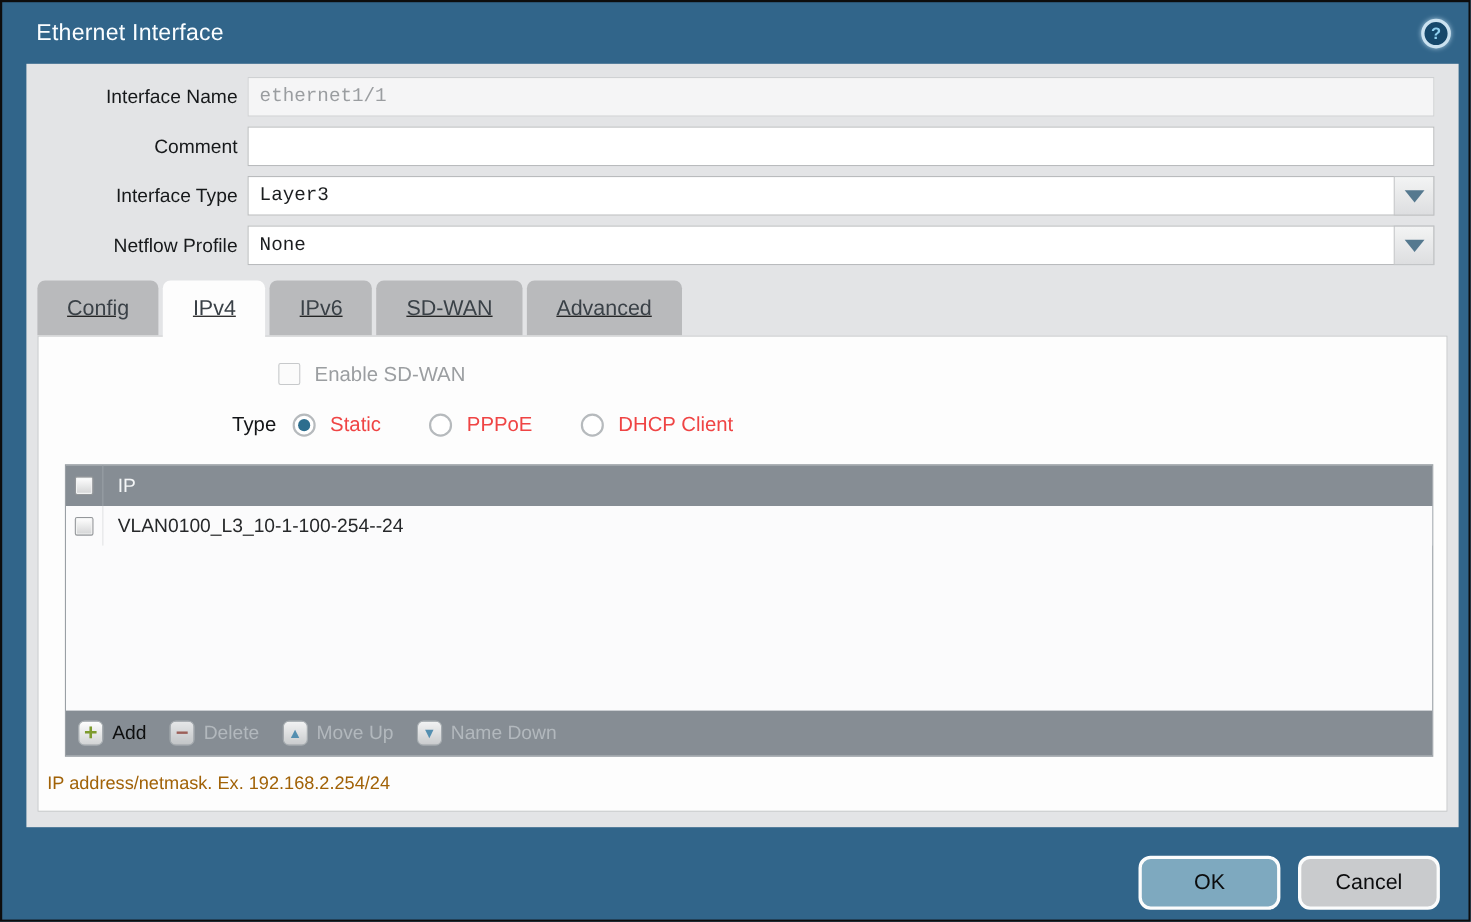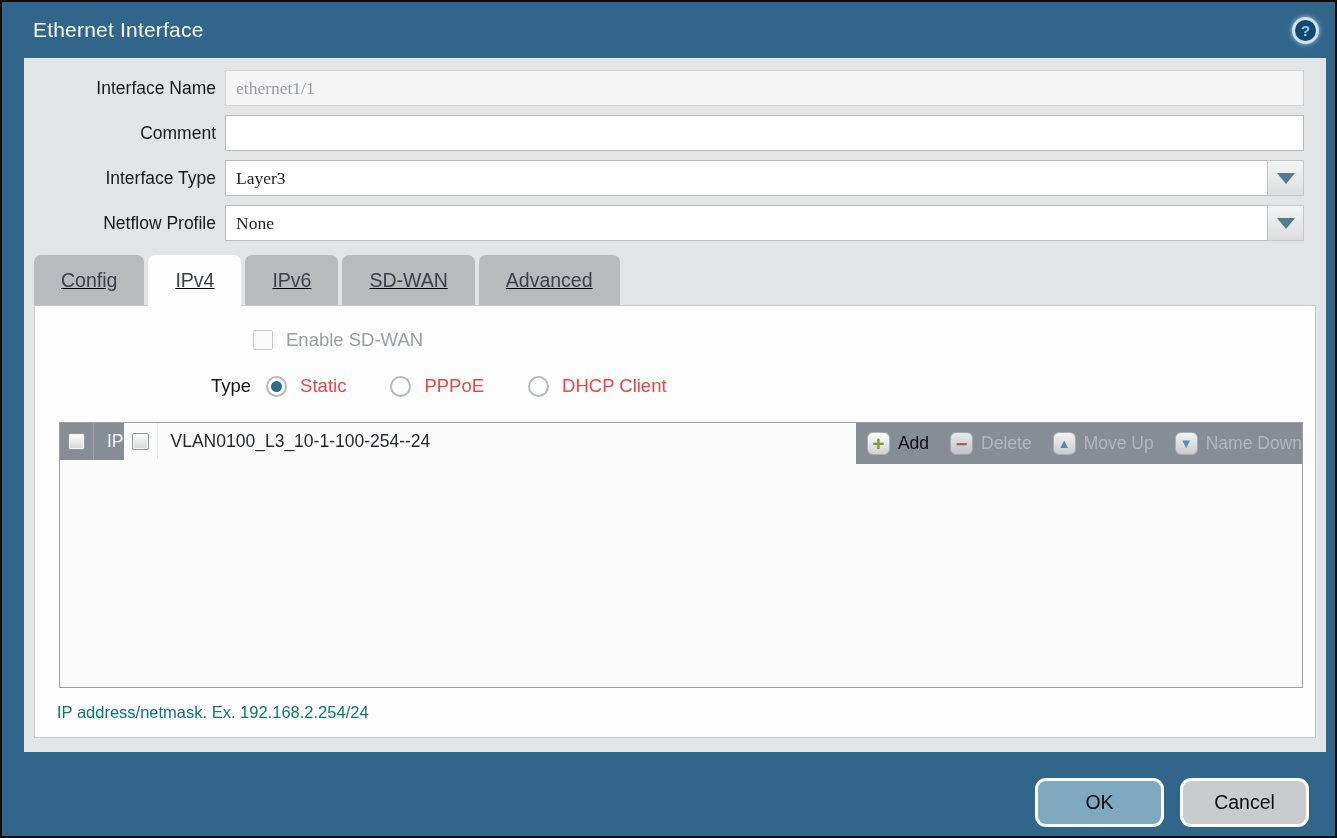--- a/index.html
+++ b/index.html
@@ -44,21 +44,21 @@
   .form-label {
     width:192px; flex-shrink:0;
     text-align:right;
     font-size:17.5px; color:#17191b;
   }
   .input-wrap { flex:1; margin:0 22px 0 9px; position:relative; height:36px; }
   .text-input {
     width:100%; height:36px;
     border:1px solid #b9bbbd;
     background:#ffffff;
-    font-family:Liberation Serif, serif;
+    font-family:Liberation Mono, monospace;
     font-size:17.5px; color:#1b1d1f;
     padding:0 10px;
     outline:none;
   }
   .text-input.disabled {
     background:#f5f5f6;
     border:1px solid #cfd1d3;
     color:#9a9da0;
   }
   .dd-input { padding-right:44px; }
@@ -130,21 +130,21 @@
   .radio.selected::after {
     content:""; position:absolute; left:3px; top:3px; right:3px; bottom:3px;
     border-radius:50%; background:#2d6e8e;
   }
   .radio-label { font-size:18.5px; color:#ef4444; }
   
   .ip-table {
     margin:25px 12px 0 24px;
     height:266px;
     border:1px solid #9aa0a5;
-    display:flex; flex-direction:row;
+    display:flex; flex-direction:column;
     background:#fbfbfc;
   }
   .tbl-header {
     height:37px; flex-shrink:0;
     background:#868d94;
     display:flex; align-items:center;
   }
   .cb-cell {
     width:34px; align-self:stretch; flex-shrink:0;
     display:flex; align-items:center; justify-content:center;
@@ -182,21 +182,21 @@
     background:linear-gradient(#fefefe,#d1d3d4);
     display:flex; align-items:center; justify-content:center;
     font-weight:900;
   }
   .ticon-add    { color:#7d9b2e; font-size:21px; line-height:1; }
   .ticon-del    { color:#a2564b; font-size:20px; line-height:1; opacity:.8; }
   .ticon-up, .ticon-down { color:#4f90b4; font-size:13px; line-height:1; opacity:.9; }
   .tbtn-label { font-size:17.5px; }
   .tbtn.enabled .tbtn-label { color:#0d0e0e; }
   .tbtn.disabled .tbtn-label { color:#b2b8bd; }
-  .hint { margin:15px 0 0 22px; font-size:16.5px; color:#0f766e; }
+  .hint { margin:15px 0 0 8px; font-size:16.5px; color:#a16207; }
   
   .footer {
     height:84px; flex-shrink:0;
     display:flex; align-items:center; justify-content:flex-end;
     gap:16px; padding-right:26px;
   }
   .btn {
     min-width:129px; height:49px;
     border-radius:11px;
     border:3px solid #fbfcfc;

